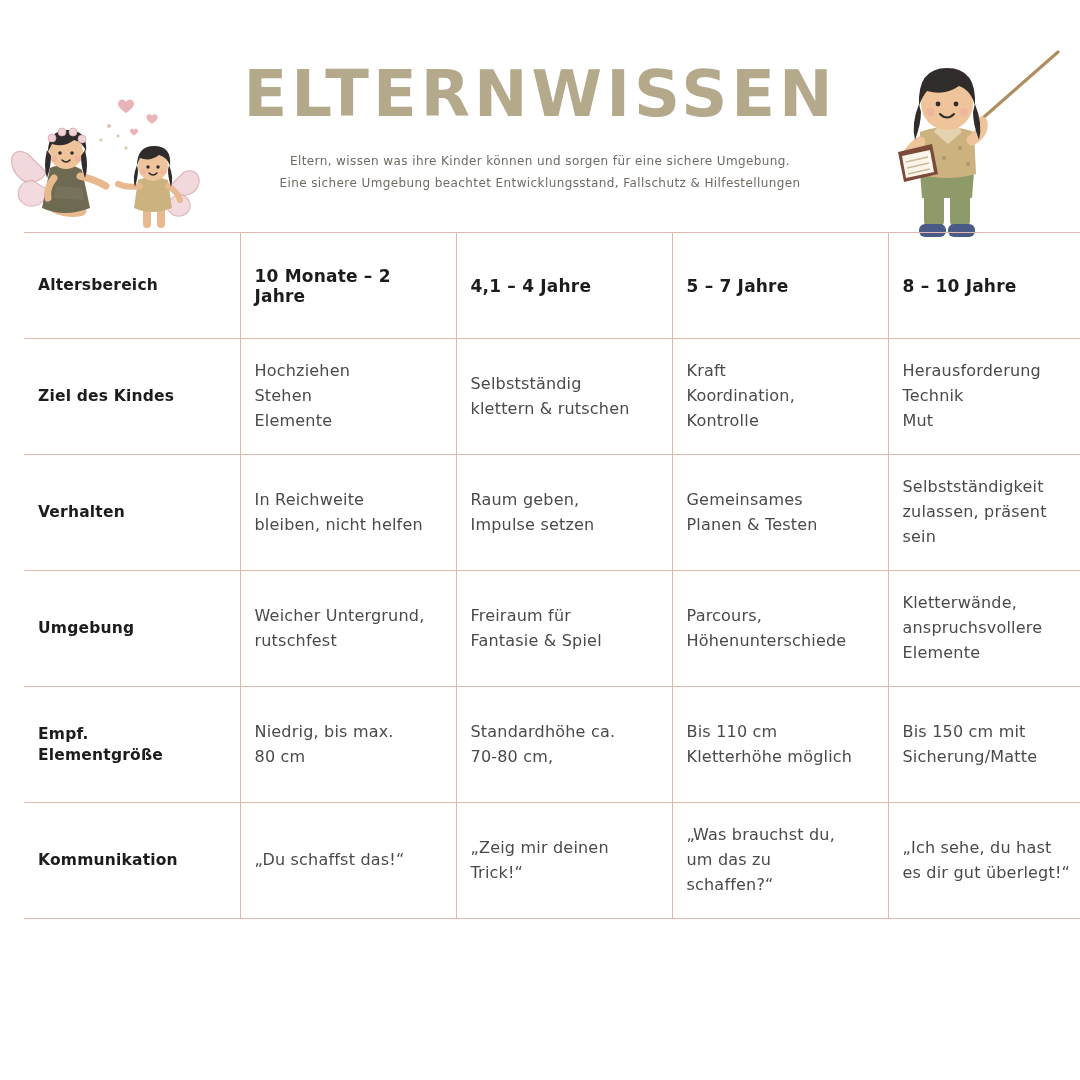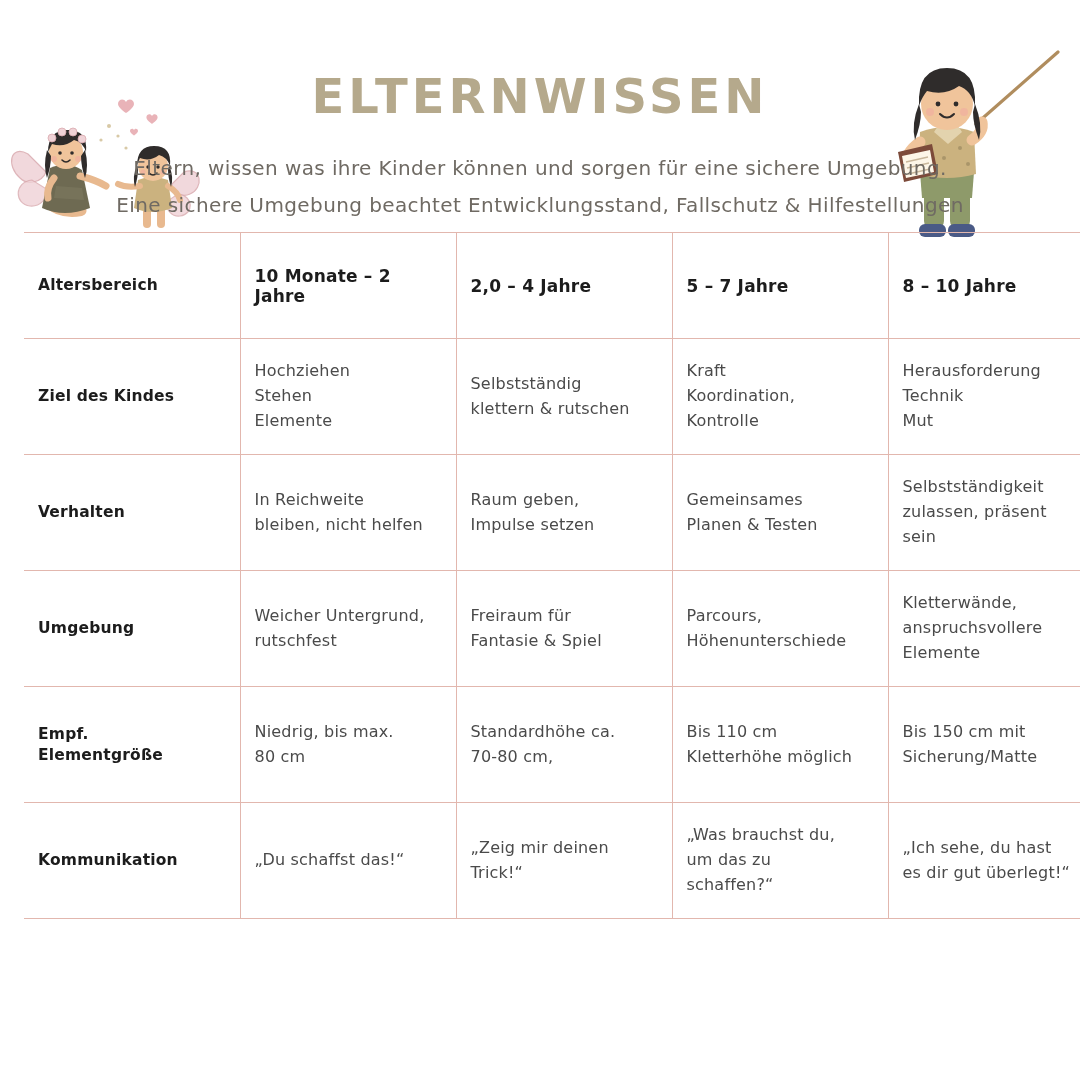--- a/index.html
+++ b/index.html
@@ -25,40 +25,40 @@
   
   .header {
     position: relative;
     height: 232px;
     width: 100%;
     box-sizing: border-box;
   }
 
   .title {
     position: absolute;
-    top: 72px;
+    top: 62px;
     left: 0;
     width: 1080px;
     text-align: center;
     font-family: "DejaVu Sans", sans-serif;
     font-weight: 700;
-    font-size: 48px;
+    font-size: 64px;
     letter-spacing: 4px;
     color: #b5a98c;
     line-height: 1;
   }
 
   .subtitle {
     position: absolute;
     top: 150px;
     left: 0;
     width: 1080px;
     text-align: center;
     color: #6f6a63;
-    font-size: 20px;
+    font-size: 12px;
     line-height: 1.85;
     letter-spacing: 0.4px;
   }
   .subtitle span { display: block; }
 
   
   .art {
     position: absolute;
     pointer-events: none;
   }
@@ -276,21 +276,21 @@
         <col class="c0">
           <col class="c1">
           <col class="c2">
           <col class="c3">
           <col class="c4">
       </colgroup>
       <tbody>
         <tr class="r-head">
           <td class="rowhead">Altersbereich</td>
           <td class="colhead">10 Monate – 2 Jahre</td>
-          <td class="colhead">2,0 – 4 Jahre</td>
+          <td class="colhead">4,1 – 4 Jahre</td>
           <td class="colhead">5 – 7 Jahre</td>
           <td class="colhead">8 – 10 Jahre</td>
         </tr>
 
         <tr class="r-1">
           <td class="rowhead">Ziel des Kindes</td>
           <td class="cell">Hochziehen
 Stehen
 Elemente</td>
           <td class="cell">Selbstständig

